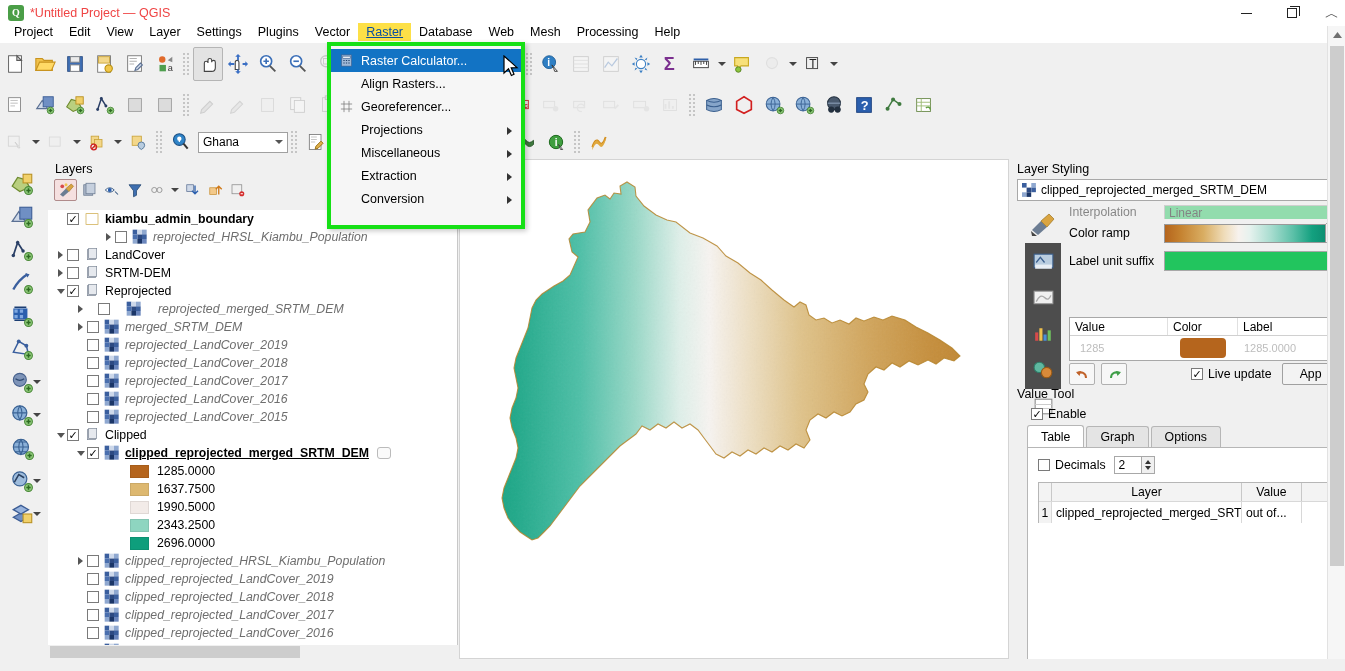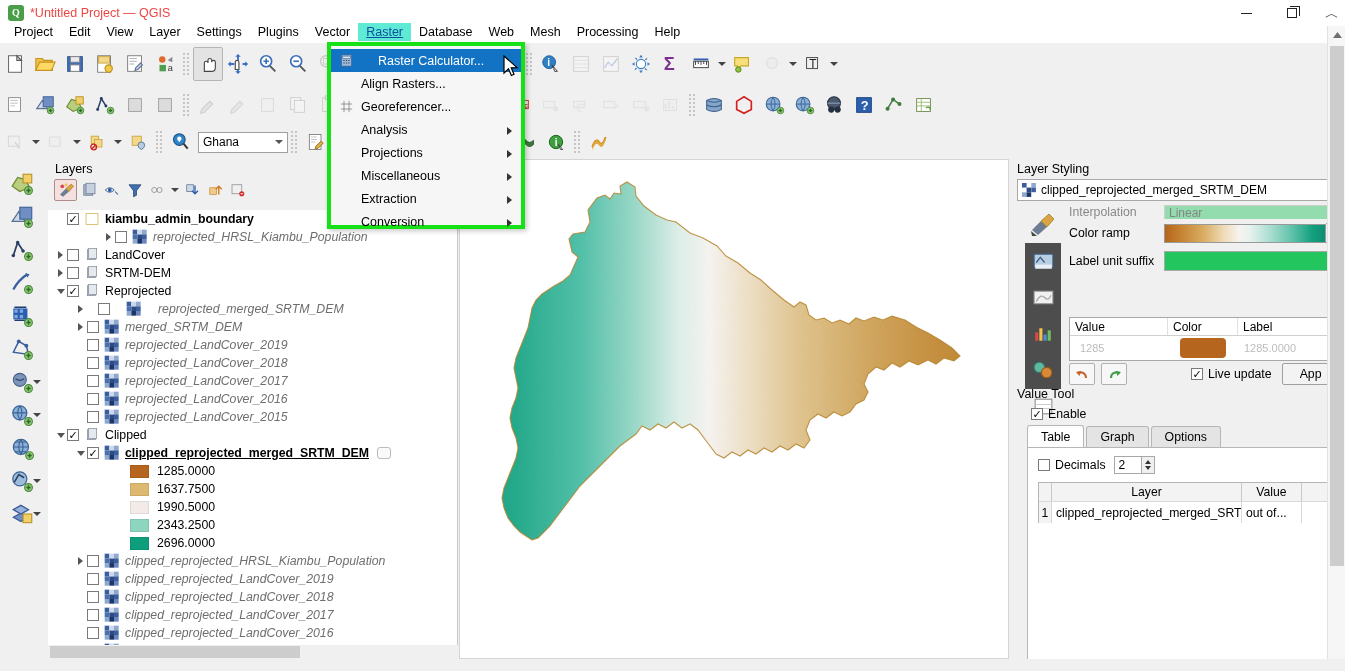--- a/index.html
+++ b/index.html
@@ -34,21 +34,21 @@
   .chevron-up { position: absolute; right: 6px; top: 5px; font-size: 14px; color: #555; }
 
   
   .menubar {
     position: absolute; top: 21px; left: 0; width: 1345px; height: 22px;
     background: #ffffff; display: flex; align-items: center; padding-left: 6px;
   }
   .menu-item {
     padding: 2px 8px; font-size: 12.5px; color: #000; cursor: default; white-space: nowrap;
   }
-  .menu-item.active { background: #5eead4; color: #0a4fa0; text-decoration: underline; }
+  .menu-item.active { background: #fde047; color: #0a4fa0; text-decoration: underline; }
 
   
   .toolbar {
     position: absolute; left: 0; width: 1345px;
     background: #f0f0f0; display: flex; align-items: center;
   }
   .tb1 { top: 43px; height: 41px; }
   .tb2 { top: 84px; height: 41px; }
   .tb3 { top: 125px; height: 34px; }
   .tbtn {
@@ -75,21 +75,21 @@
   
   .raster-menu {
     position: absolute; left: 327px; top: 42px; width: 198px; height: 187px;
     background: #f4f4f4; border: 4px solid #16e016; z-index: 60;
     box-shadow: 2px 2px 5px rgba(0,0,0,.22);
   }
   .rm-inner { position: relative; width: 100%; height: 100%; background: #f6f6f6; padding: 3px 0; }
   .rm-item {
     height: 23px; display: flex; align-items: center; padding-left: 4px; font-size: 12.5px; position: relative;
   }
-  .rm-item.sel { background: #1273c4; color: #fff; gap: 17px; }
+  .rm-item.sel { background: #1273c4; color: #fff; }
   .rm-ico { width: 22px; height: 18px; display:flex; align-items:center; justify-content:center; flex:0 0 auto; }
   .rm-label { flex: 1; padding-left: 4px; }
   .rm-sub:after {
     content:""; position:absolute; right:9px; top:9px;
     border-top:4px solid transparent; border-bottom:4px solid transparent; border-left:5px solid #333;
   }
   .cursor-arrow { position: absolute; left: 503px; top: 55px; z-index: 70; }
 
   
   .left-rail {
@@ -739,24 +739,20 @@
           <div class="rm-ico"></div>
           <div class="rm-label">Align Rasters...</div>
         </div>
         <div class="rm-item">
           <div class="rm-ico">
             <svg width="15" height="15" viewBox="0 0 24 24">
               <path d="M3 8 h18 M3 16 h18 M8 3 v18 M16 3 v18" fill="none" stroke="#7a7a7a" stroke-width="1.2"></path>
             </svg>
           </div>
           <div class="rm-label">Georeferencer...</div>
-        </div>
-        <div class="rm-item rm-sub">
-          <div class="rm-ico"></div>
-          <div class="rm-label">Analysis</div>
         </div>
         <div class="rm-item rm-sub">
           <div class="rm-ico"></div>
           <div class="rm-label">Projections</div>
         </div>
         <div class="rm-item rm-sub">
           <div class="rm-ico"></div>
           <div class="rm-label">Miscellaneous</div>
         </div>
         <div class="rm-item rm-sub">

